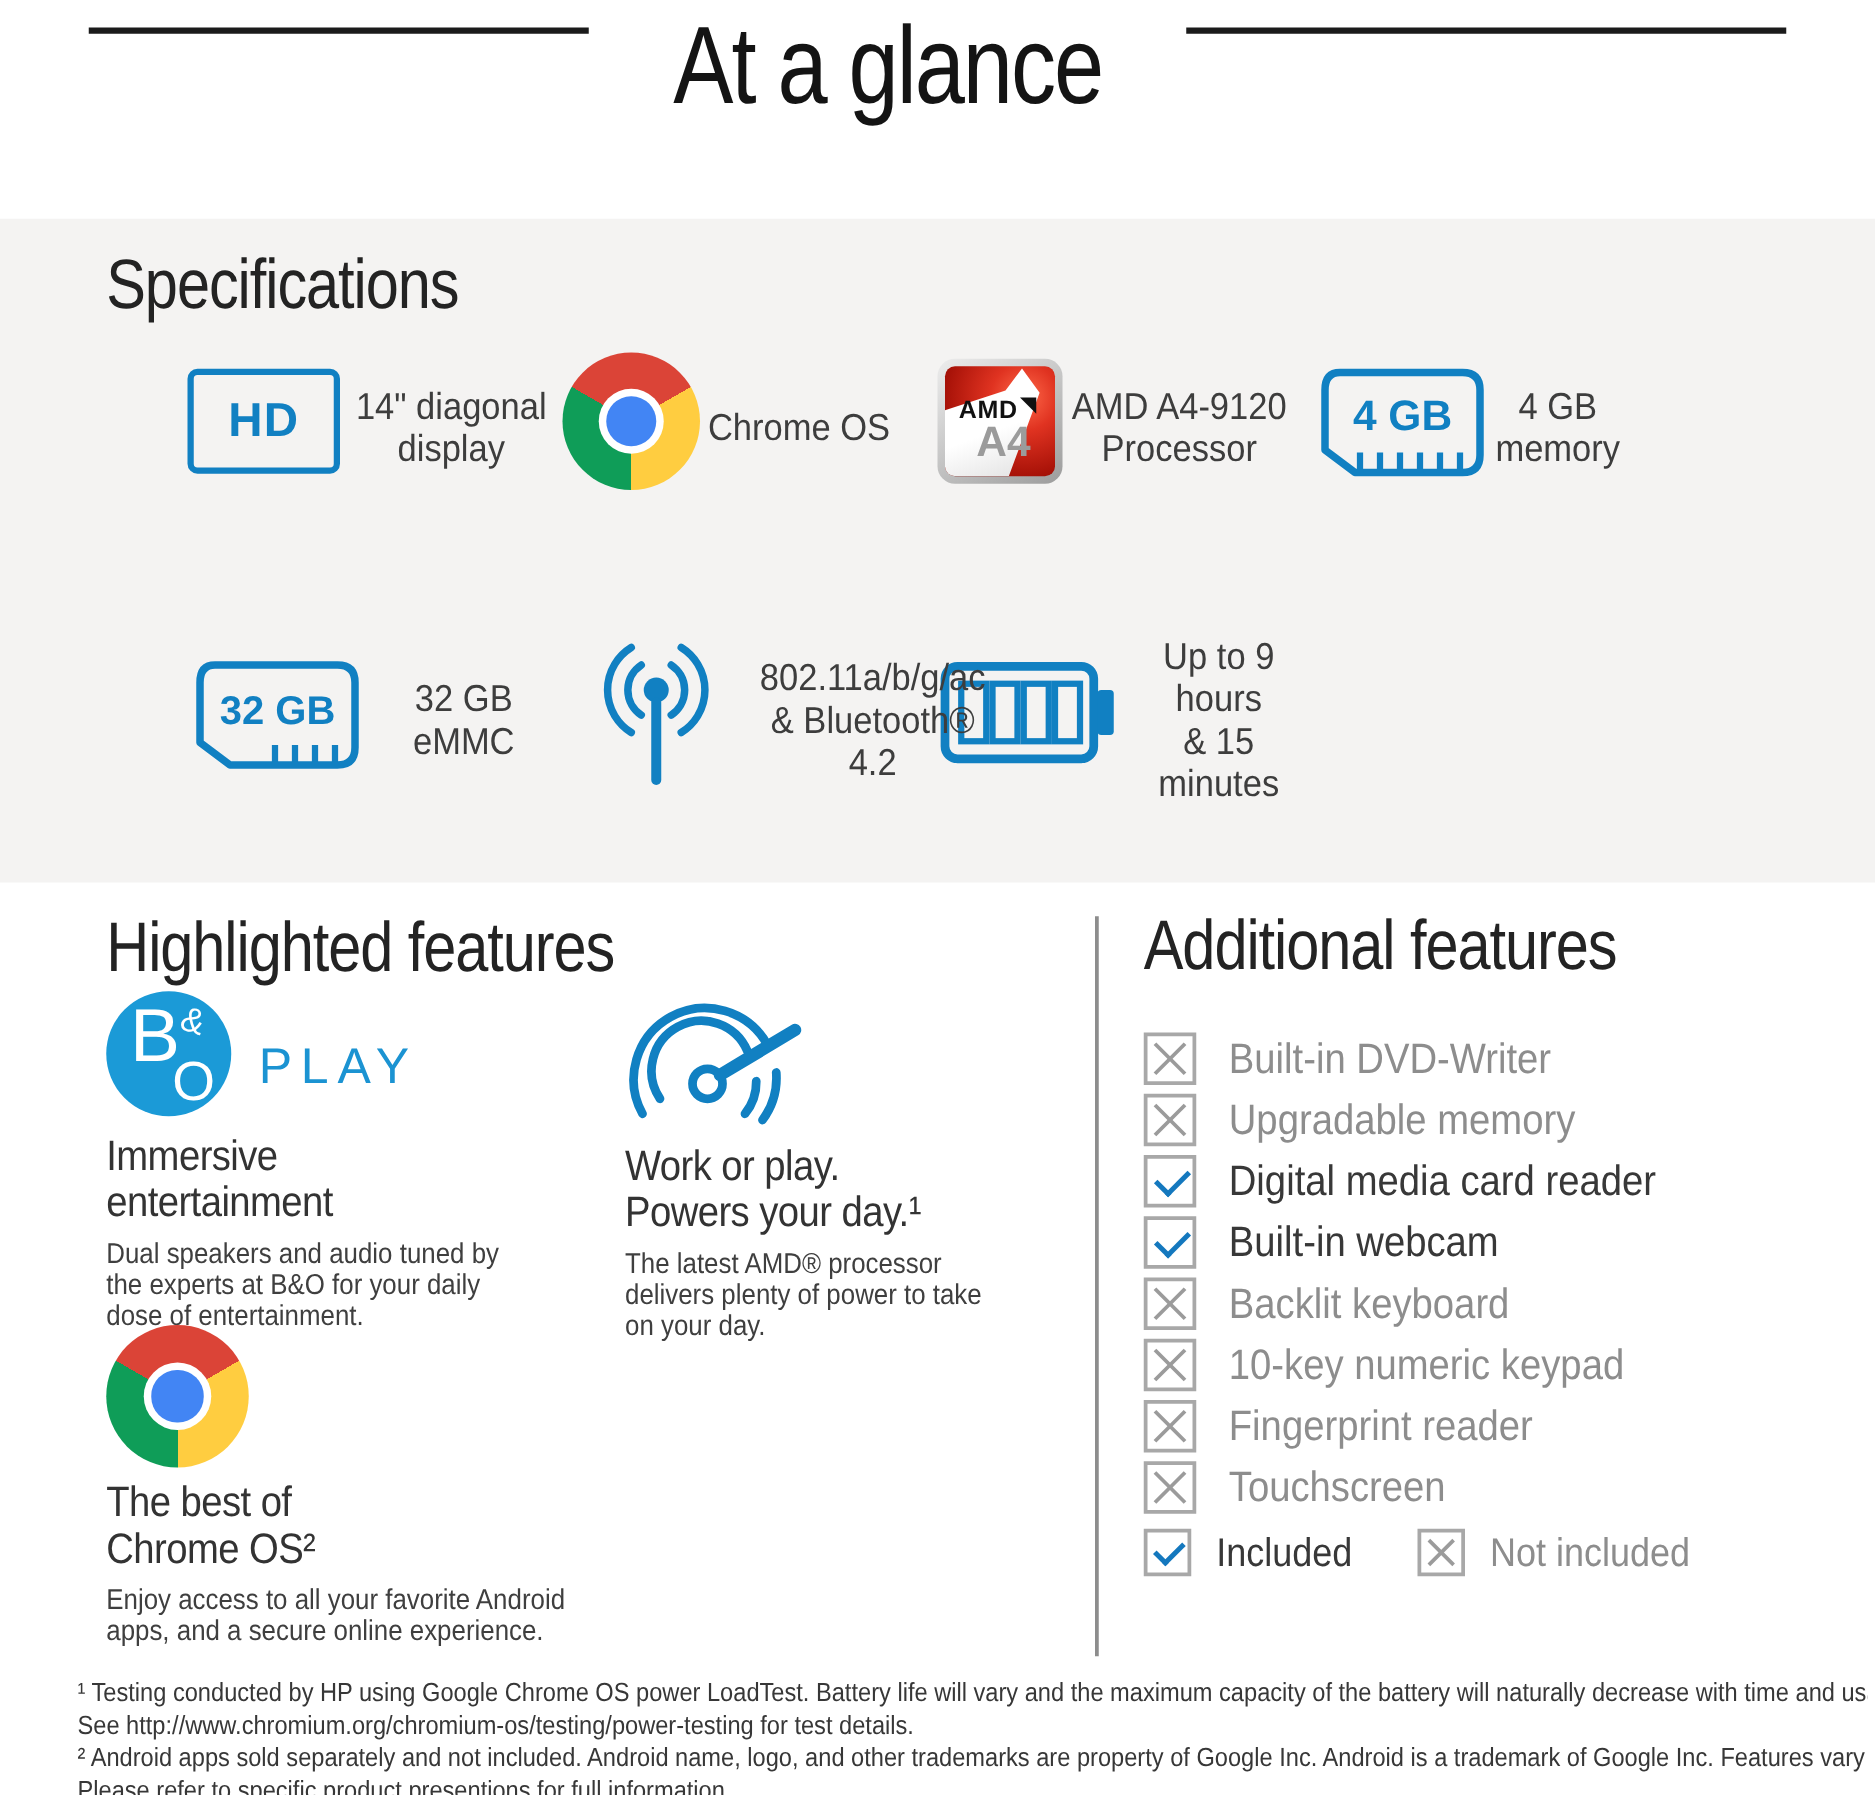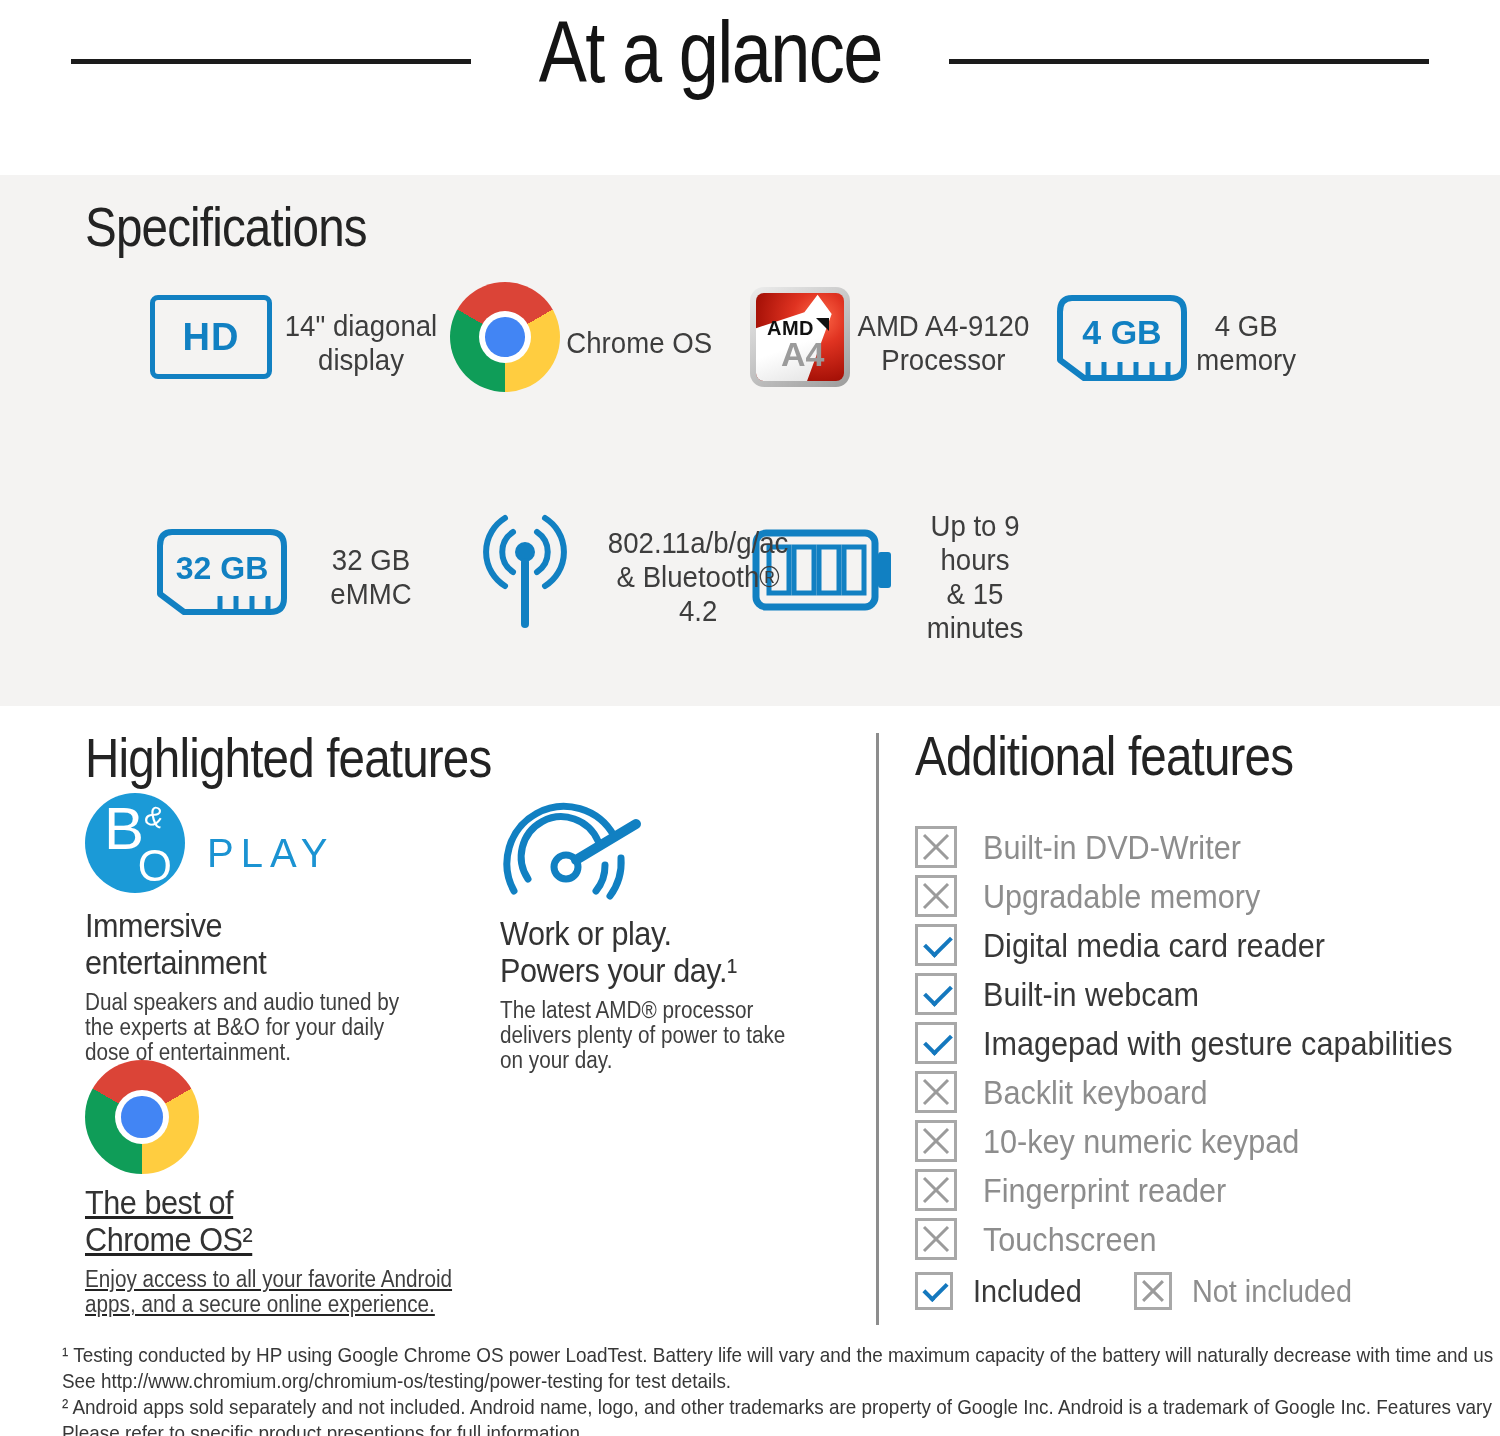--- a/index.html
+++ b/index.html
@@ -1,20 +1,20 @@
 <!DOCTYPE html>
 <html><head>
 <meta charset="utf-8">
 <style>
   html,body{margin:0;padding:0;background:#fff;}
   body{font-family:"Liberation Sans","DejaVu Sans",sans-serif;color:#222;}
   .page{position:relative;width:1500px;height:1436px;background:#fff;overflow:hidden;}
 
   
-  .title-row{position:absolute;top:4px;left:0;width:100%;display:flex;align-items:center;justify-content:center;gap:30px;}
+  .title-row{position:absolute;top:4px;left:0;width:100%;display:flex;align-items:flex-start;justify-content:center;gap:30px;}
   .rule{height:5px;background:#1b1b1b;margin-top:18px;}
   .rule-left{width:400px;}
   .rule-right{width:480px;}
   h1.page-title{margin:0;font-size:88px;font-weight:300;color:#141414;letter-spacing:-2px;line-height:1.1;transform:scaleX(.82);}
 
   
   .specs{position:absolute;top:175px;left:0;width:100%;height:531px;background:#f4f3f2;}
   .section-heading{margin:0;font-size:56px;font-weight:300;color:#232323;letter-spacing:-1px;line-height:64px;transform:scaleX(.85);transform-origin:left center;white-space:nowrap;}
   .specs .section-heading{position:absolute;left:85px;top:20px;}
   .specs-row{position:absolute;left:150px;display:flex;}
@@ -44,21 +44,21 @@
   .amd-chip{position:absolute;left:25px;top:44px;font-size:34px;font-weight:bold;color:#9b9b9b;line-height:1;}
 
   .spec-svg{display:block;}
   .spec-svg text{font-family:"Liberation Sans","DejaVu Sans",sans-serif;font-weight:bold;fill:#1180c2;}
 
   
   .hl-heading{position:absolute;left:85px;top:726px;}
   .feature{position:absolute;}
   .feature-bo{left:85px;top:793px;width:430px;}
   .feature-work{left:500px;top:795px;width:450px;}
-  .feature-chrome{left:85px;top:1060px;width:490px;text-decoration:underline;}
+  .feature-chrome{left:85px;top:1060px;width:490px;}
   .bo-row{display:flex;align-items:flex-start;height:104px;}
   .bo-circle{width:100px;height:100px;border-radius:50%;background:#1b9ad7;position:relative;flex:none;}
   .bo-b{position:absolute;left:19px;top:6px;font-size:60px;font-weight:300;color:#fff;line-height:1;}
   .bo-amp{position:absolute;right:21px;top:10px;font-size:28px;color:#fff;transform:rotate(18deg);line-height:1;}
   .bo-o{position:absolute;right:13px;bottom:5px;font-size:44px;font-weight:300;color:#fff;line-height:1;}
   .bo-play{font-size:40px;color:#1b93d2;letter-spacing:7px;margin:38px 0 0 22px;}
   .feature h3{margin:10px 0 0;font-size:34px;line-height:37px;font-weight:400;color:#333;white-space:pre-line;letter-spacing:-.5px;transform:scaleX(.9);transform-origin:left top;}
   .feature-work h3{margin-top:14px;}
   .feature p{margin:9px 0 0;font-size:23px;line-height:25px;color:#3f3f3f;white-space:pre-line;transform:scaleX(.9);transform-origin:left top;}
 
@@ -269,24 +269,20 @@
       </div>
       <div class="check-row">
         <span class="checkbox included"></span>
         <span class="check-label included">Digital media card reader</span>
       </div>
       <div class="check-row">
         <span class="checkbox included"></span>
         <span class="check-label included">Built-in webcam</span>
       </div>
       <div class="check-row">
-        <span class="checkbox included"></span>
-        <span class="check-label included">Imagepad with gesture capabilities</span>
-      </div>
-      <div class="check-row">
         <span class="checkbox excluded"></span>
         <span class="check-label excluded">Backlit keyboard</span>
       </div>
       <div class="check-row">
         <span class="checkbox excluded"></span>
         <span class="check-label excluded">10-key numeric keypad</span>
       </div>
       <div class="check-row">
         <span class="checkbox excluded"></span>
         <span class="check-label excluded">Fingerprint reader</span>

